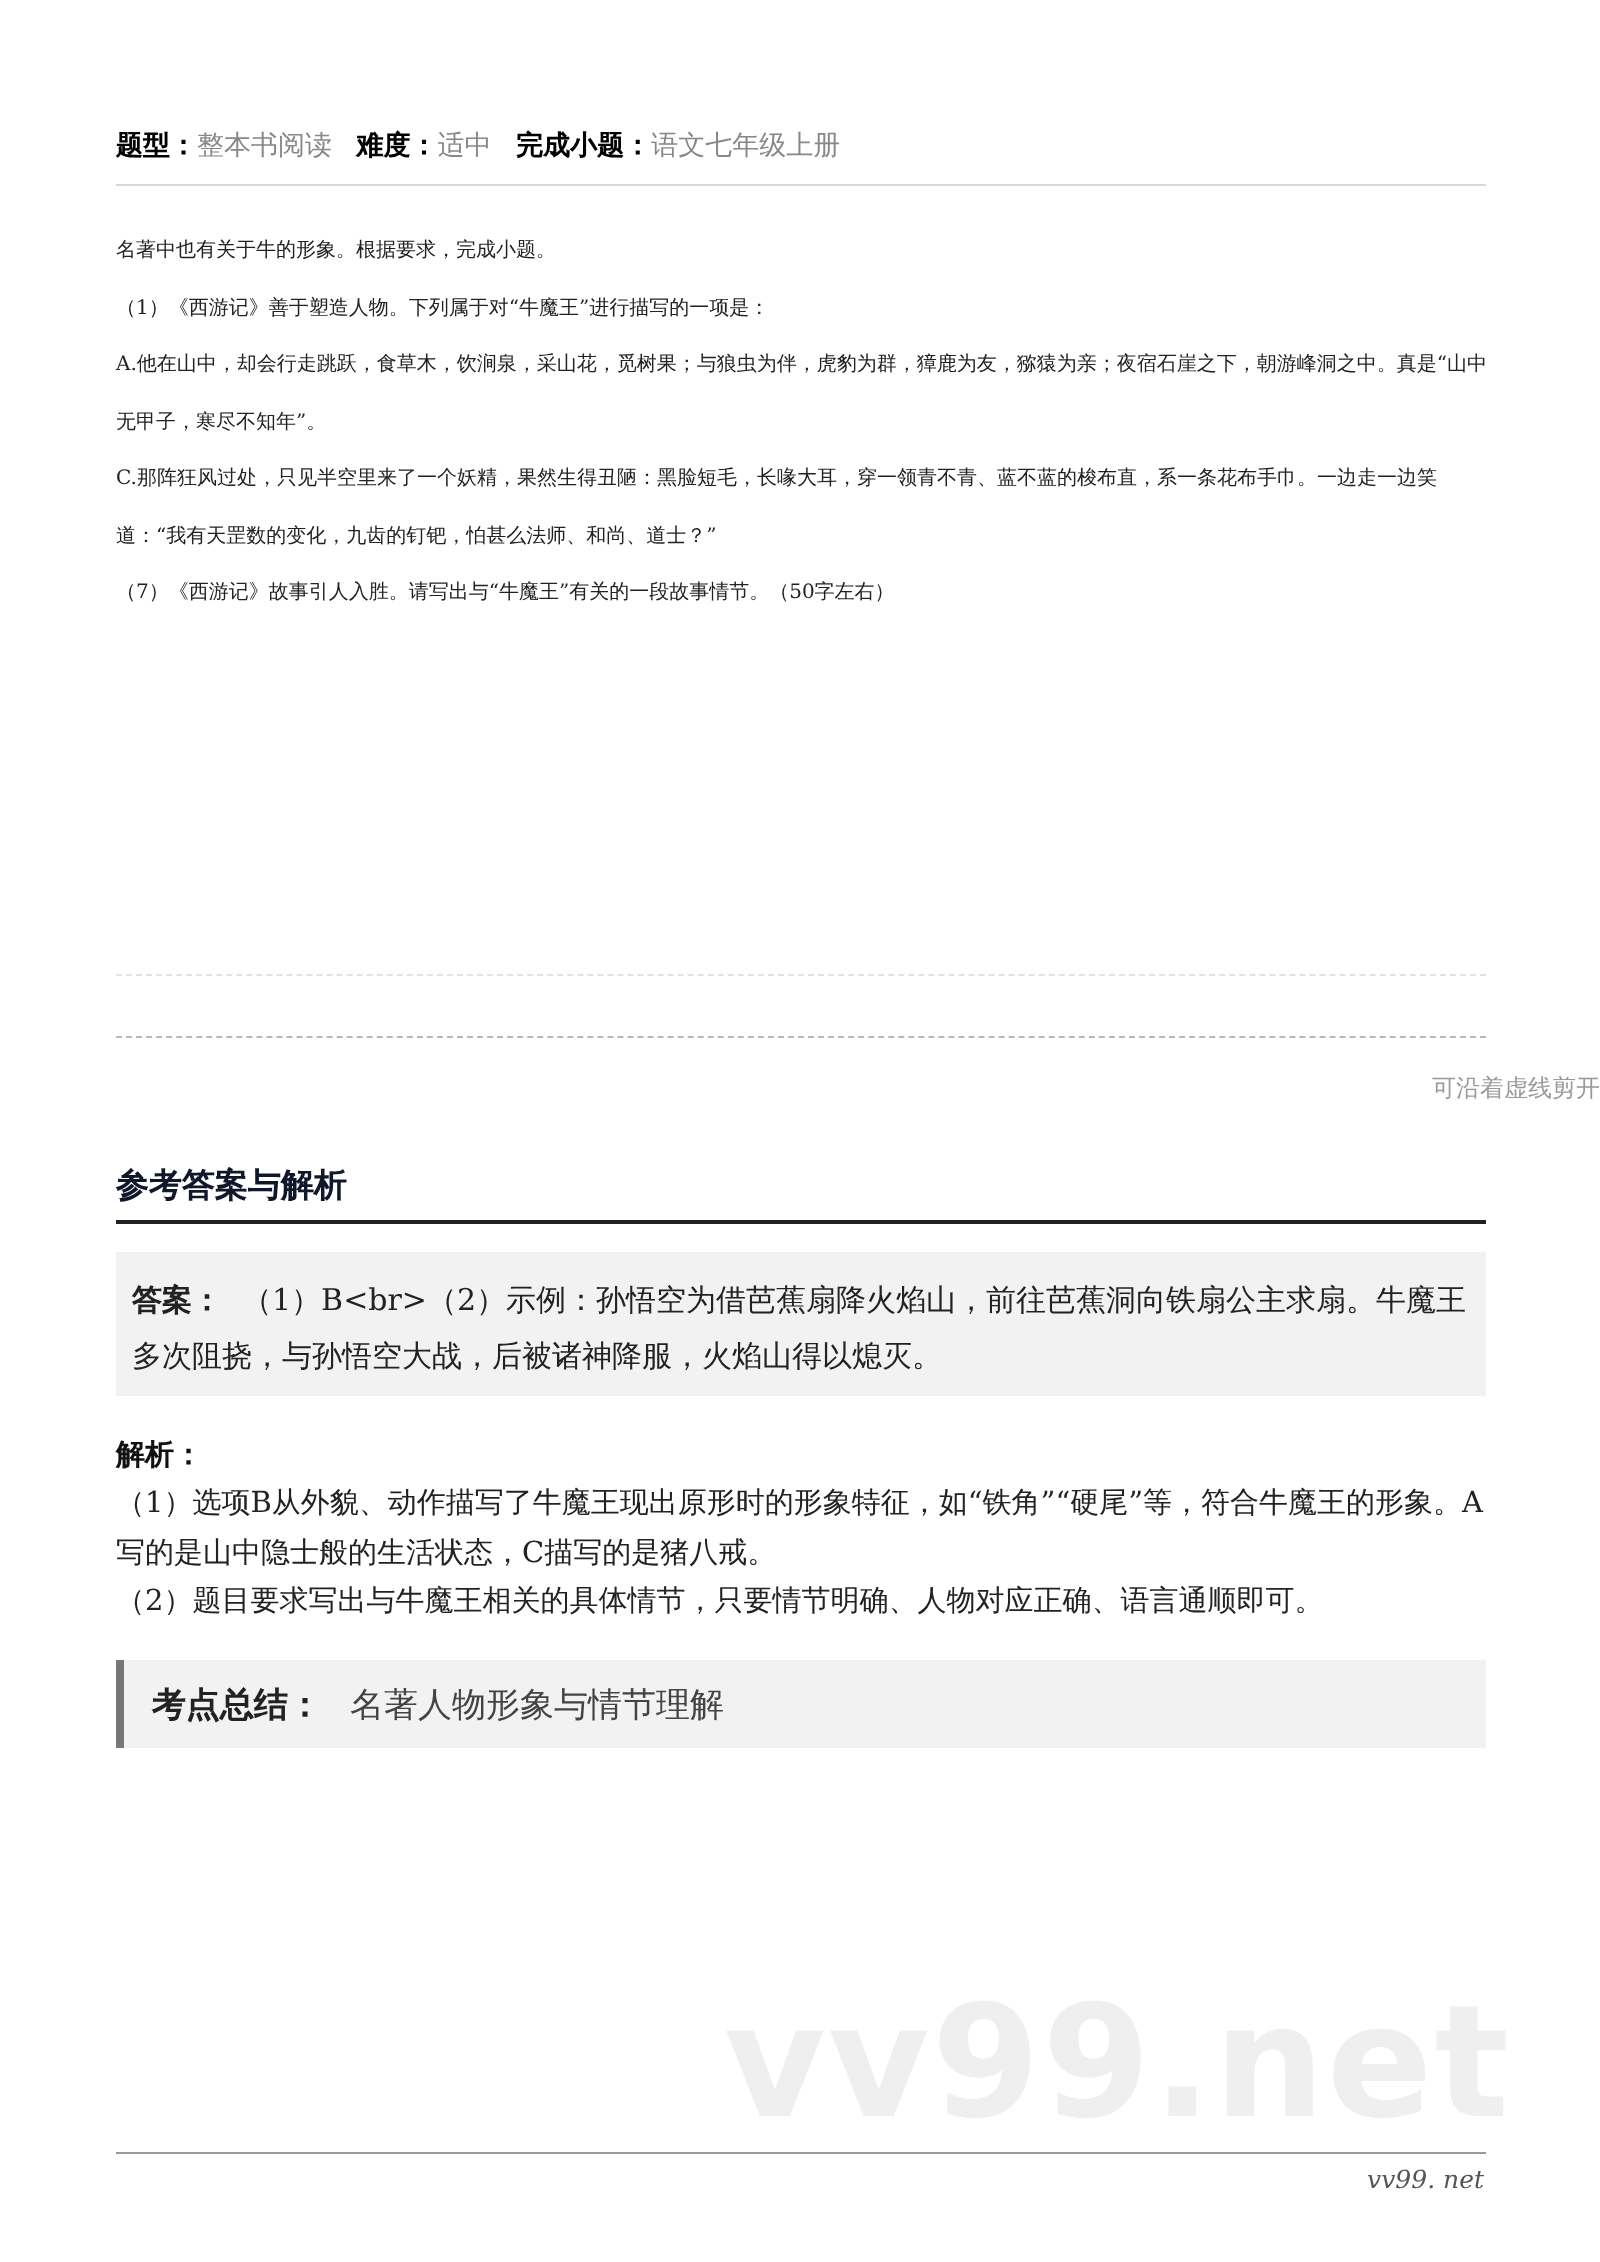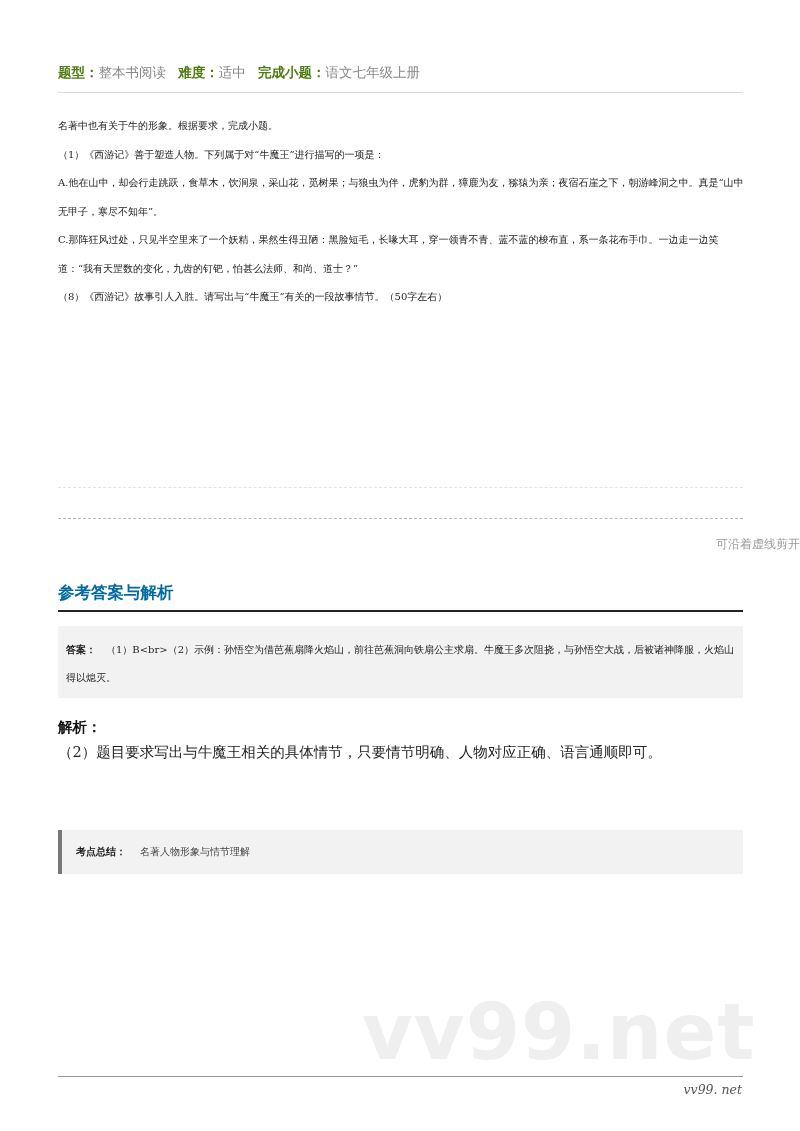--- a/index.html
+++ b/index.html
@@ -1,41 +1,41 @@
 <!DOCTYPE html>
 <html><head>
 <meta charset="utf-8">
 <style>
   * { margin: 0; padding: 0; box-sizing: border-box; }
   html, body { width: 800px; height: 1131px; background: #ffffff; overflow: hidden; }
   body { position: relative; font-family: "DejaVu Serif", "Liberation Serif", serif; color: #222; }
 
   .meta-bar { position: absolute; left: 58px; top: 64px; font-size: 13.5px; color: #888; white-space: nowrap; }
-  .meta-bar .k { font-weight: bold; color: #4d7c0f; font-family: "DejaVu Sans", sans-serif; }
+  .meta-bar .k { font-weight: bold; color: #000000; font-family: "DejaVu Sans", sans-serif; }
   .meta-bar .v { margin-right: 8px; }
   .meta-rule { position: absolute; left: 58px; top: 92px; width: 685px; height: 1px; background: #d8d8d8; }
 
   .question { position: absolute; left: 58px; top: 112px; width: 690px; font-size: 10px; line-height: 28.5px; color: #222; }
   .question p { margin: 0; }
 
   .dash { position: absolute; left: 58px; width: 685px; height: 0; border-top: 1.5px dashed #c8c8c8; }
   .dash1 { top: 487px; border-top-color: #e2e2e2; }
   .dash2 { top: 518px; border-top-color: #b8b8b8; }
   .cut-note { position: absolute; left: 0; width: 800px; top: 536px; text-align: right; font-size: 12px; color: #999; }
 
-  .section-title { position: absolute; left: 58px; top: 582px; font-size: 16.5px; font-weight: bold; color: #0369a1; font-family: "DejaVu Sans", sans-serif; text-align: right; }
+  .section-title { position: absolute; left: 58px; top: 582px; font-size: 16.5px; font-weight: bold; color: #0f172a; font-family: "DejaVu Sans", sans-serif; text-align: right; }
   .section-rule { position: absolute; left: 58px; top: 610px; width: 685px; height: 2px; background: #222; }
 
-  .answer-box { position: absolute; left: 58px; top: 626px; width: 685px; height: 72px; background: #f2f2f2; padding: 10px 8px; font-size: 10px; line-height: 28px; color: #222; }
+  .answer-box { position: absolute; left: 58px; top: 626px; width: 685px; height: 72px; background: #f2f2f2; padding: 10px 8px; font-size: 15px; line-height: 28px; color: #222; }
   .answer-box .lbl { font-weight: bold; font-family: "DejaVu Sans", sans-serif; margin-right: 10px; }
 
   .analysis-title { position: absolute; left: 58px; top: 718px; font-size: 14.5px; font-weight: bold; font-family: "DejaVu Sans", sans-serif; color: #111; }
   .analysis { position: absolute; left: 58px; top: 740px; width: 690px; font-size: 14.5px; line-height: 24.5px; color: #222; }
 
-  .summary-box { position: absolute; left: 58px; top: 830px; width: 685px; height: 44px; background: #f2f2f2; border-left: 4px solid #777; padding: 0 14px; display: flex; align-items: center; font-size: 10px; color: #444; }
+  .summary-box { position: absolute; left: 58px; top: 830px; width: 685px; height: 44px; background: #f2f2f2; border-left: 4px solid #777; padding: 0 14px; display: flex; align-items: center; font-size: 17px; color: #444; }
   .summary-box .lbl { font-weight: bold; font-family: "DejaVu Sans", sans-serif; color: #222; margin-right: 14px; }
 
   .watermark { position: absolute; left: 362px; top: 987px; font-family: "DejaVu Sans", sans-serif; font-weight: bold; font-size: 78px; letter-spacing: 1px; color: #efefef; white-space: nowrap; }
   .footer-rule { position: absolute; left: 58px; top: 1076px; width: 685px; height: 1px; background: #999; }
   .footer-text { position: absolute; right: 58px; top: 1082px; font-style: italic; font-size: 12.5px; color: #555; font-family: "DejaVu Serif", serif; }
 </style>
 </head>
 <body>
 
 <div class="meta-bar">
@@ -43,36 +43,37 @@
   <span class="k">难度：</span><span class="v">适中</span>
   <span class="k">完成小题：</span><span class="v">语文七年级上册</span>
 </div>
 <div class="meta-rule"></div>
 
 <div class="question">
   <p>名著中也有关于牛的形象。根据要求，完成小题。</p>
   <p>（1）《西游记》善于塑造人物。下列属于对“牛魔王”进行描写的一项是：</p>
   <p>A.他在山中，却会行走跳跃，食草木，饮涧泉，采山花，觅树果；与狼虫为伴，虎豹为群，獐鹿为友，猕猿为亲；夜宿石崖之下，朝游峰洞之中。真是“山中无甲子，寒尽不知年”。</p>
   <p>C.那阵狂风过处，只见半空里来了一个妖精，果然生得丑陋：黑脸短毛，长喙大耳，穿一领青不青、蓝不蓝的梭布直，系一条花布手巾。一边走一边笑道：“我有天罡数的变化，九齿的钉钯，怕甚么法师、和尚、道士？”</p>
-  <p>（8）《西游记》故事引人入胜。请写出与“牛魔王”有关的一段故事情节。（50字左右）</p>
+  <p>（7）《西游记》故事引人入胜。请写出与“牛魔王”有关的一段故事情节。（50字左右）</p>
 </div>
 
 <div class="dash dash1"></div>
 <div class="dash dash2"></div>
 <div class="cut-note">可沿着虚线剪开</div>
 
 <div class="section-title">参考答案与解析</div>
 <div class="section-rule"></div>
 
 <div class="answer-box">
   <span class="lbl">答案：</span><span>（1）B&lt;br&gt;（2）示例：孙悟空为借芭蕉扇降火焰山，前往芭蕉洞向铁扇公主求扇。牛魔王多次阻挠，与孙悟空大战，后被诸神降服，火焰山得以熄灭。</span>
 </div>
 
 <div class="analysis-title">解析：</div>
 <div class="analysis">
+  <p>（1）选项B从外貌、动作描写了牛魔王现出原形时的形象特征，如“铁角”“硬尾”等，符合牛魔王的形象。A写的是山中隐士般的生活状态，C描写的是猪八戒。</p>
   <p>（2）题目要求写出与牛魔王相关的具体情节，只要情节明确、人物对应正确、语言通顺即可。</p>
 </div>
 
 <div class="summary-box">
   <span class="lbl">考点总结：</span>
   <span>名著人物形象与情节理解</span>
 </div>
 
 <div class="watermark">vv99.net</div>
 <div class="footer-rule"></div>

